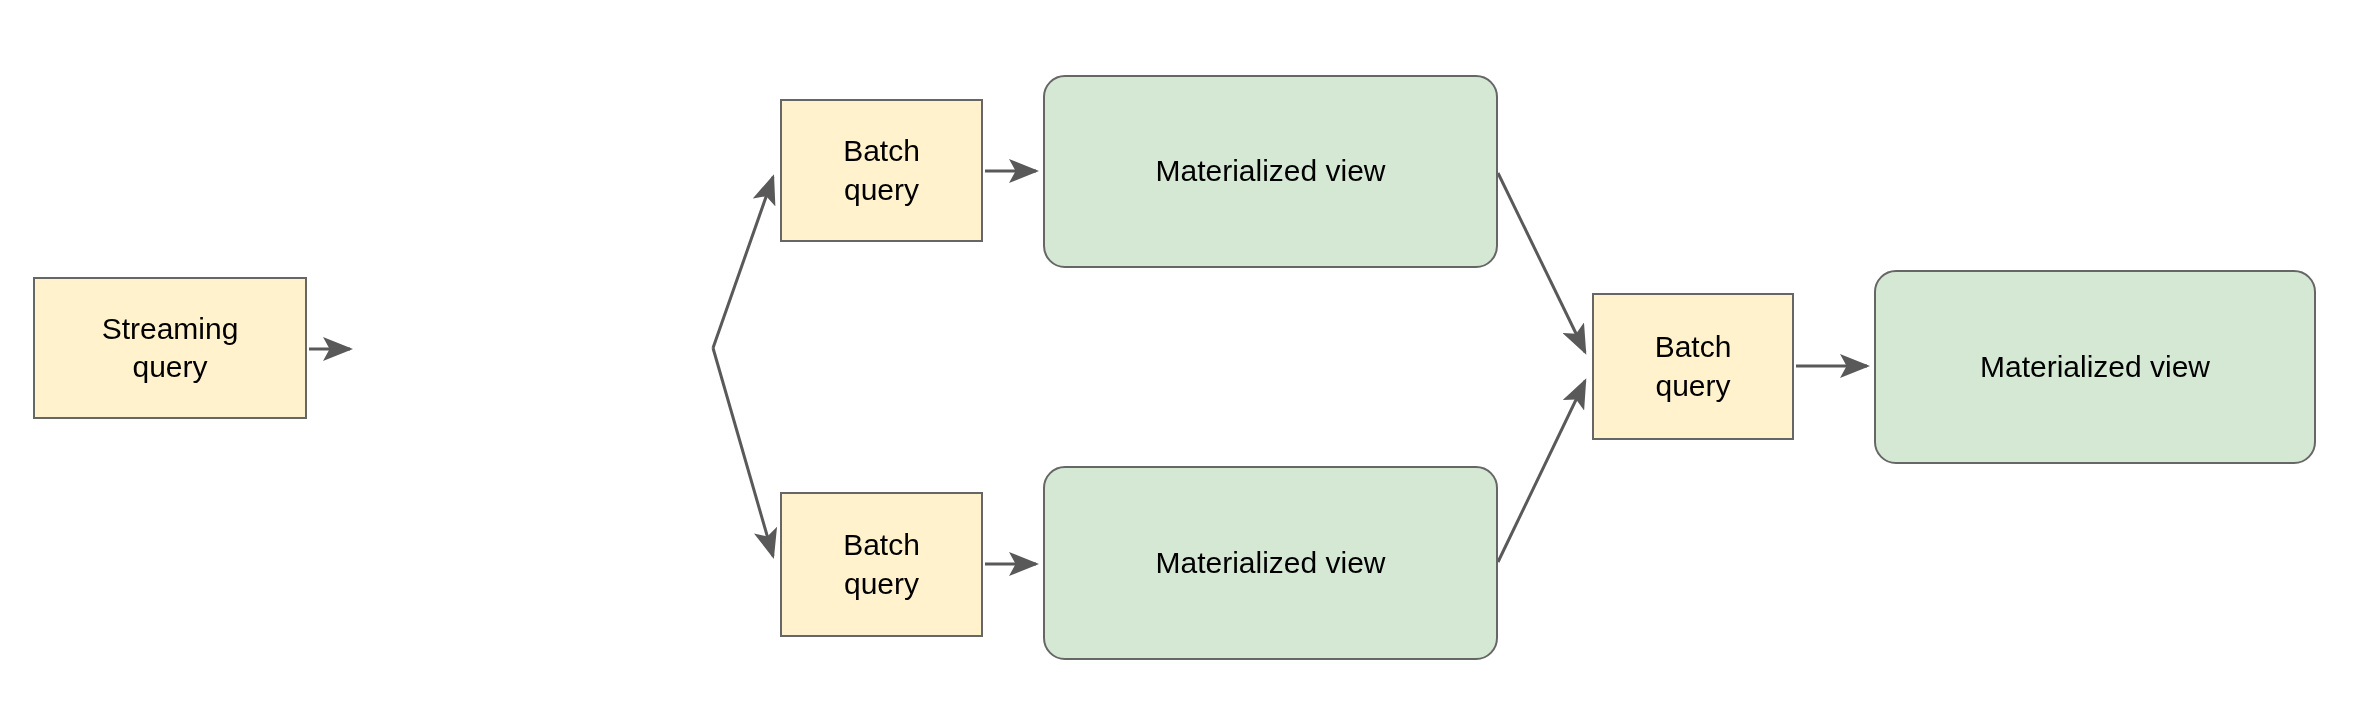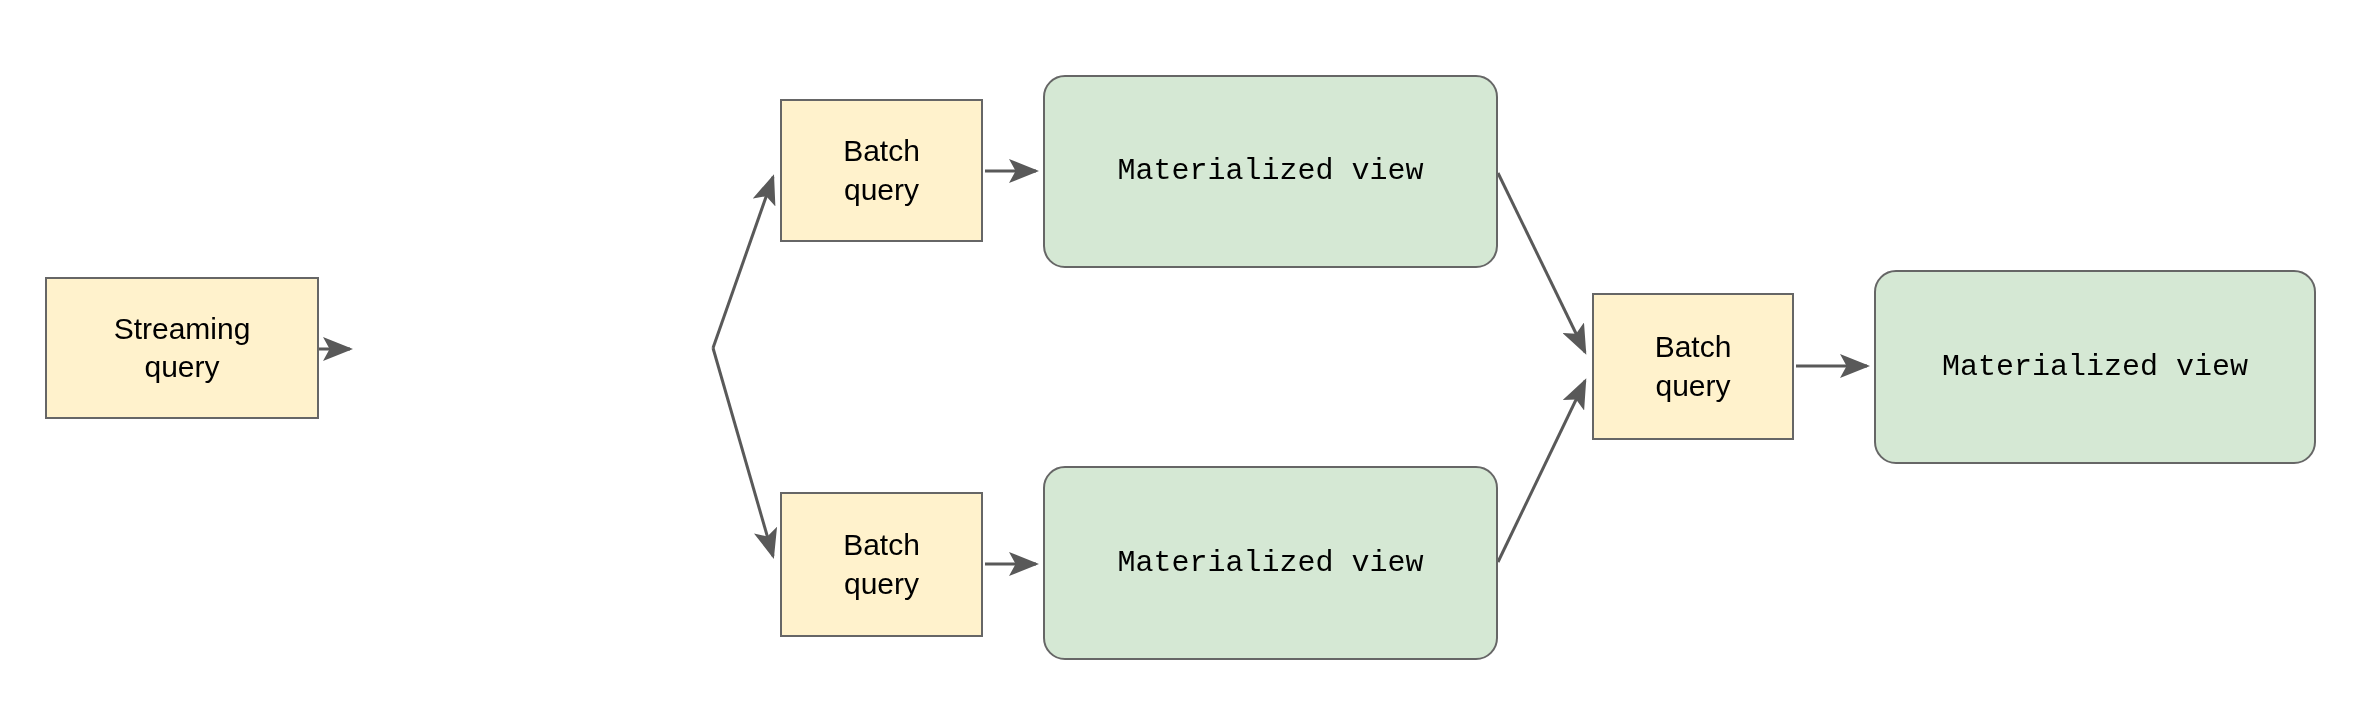--- a/index.html
+++ b/index.html
@@ -42,21 +42,20 @@
   }
   .node-process {
     background: #fff2cc;
     border-color: #666666;
     border-radius: 0;
   }
   .node-store {
     background: #d5e8d4;
     border-color: #666666;
     border-radius: 22px;
-    font-family: Liberation Mono, monospace;
   }
   .node-label {
     display: block;
     padding: 0 6px;
   }
 </style>
 </head>
 <body>
 
 <div id="diagram-canvas">
@@ -72,21 +71,21 @@
         <path d="M 713 348 L 773 177" fill="none" stroke="#595959" stroke-width="3" marker-end="url(#arrowhead)"></path>
         <path d="M 985 171 L 1036 171" fill="none" stroke="#595959" stroke-width="3" marker-end="url(#arrowhead)"></path>
         <path d="M 713 348 L 773 556" fill="none" stroke="#595959" stroke-width="3" marker-end="url(#arrowhead)"></path>
         <path d="M 985 564 L 1036 564" fill="none" stroke="#595959" stroke-width="3" marker-end="url(#arrowhead)"></path>
         <path d="M 1498 173 L 1585 352" fill="none" stroke="#595959" stroke-width="3" marker-end="url(#arrowhead)"></path>
         <path d="M 1498 562 L 1585 381" fill="none" stroke="#595959" stroke-width="3" marker-end="url(#arrowhead)"></path>
         <path d="M 1796 366 L 1867 366" fill="none" stroke="#595959" stroke-width="3" marker-end="url(#arrowhead)"></path>
       </g>
   </svg>
 
-  <div class="node node-process" style="left: 33px; top: 277px; width: 274px; height: 142px; border-radius: 0px; margin-left: 12px;">
+  <div class="node node-process" style="left: 33px; top: 277px; width: 274px; height: 142px; border-radius: 0px;">
     <span class="node-label">Streaming
 query</span>
   </div>
 
 
   <div class="node node-process" style="left: 780px; top: 99px; width: 203px; height: 143px; border-radius: 0px;">
     <span class="node-label">Batch
 query</span>
   </div>
 

